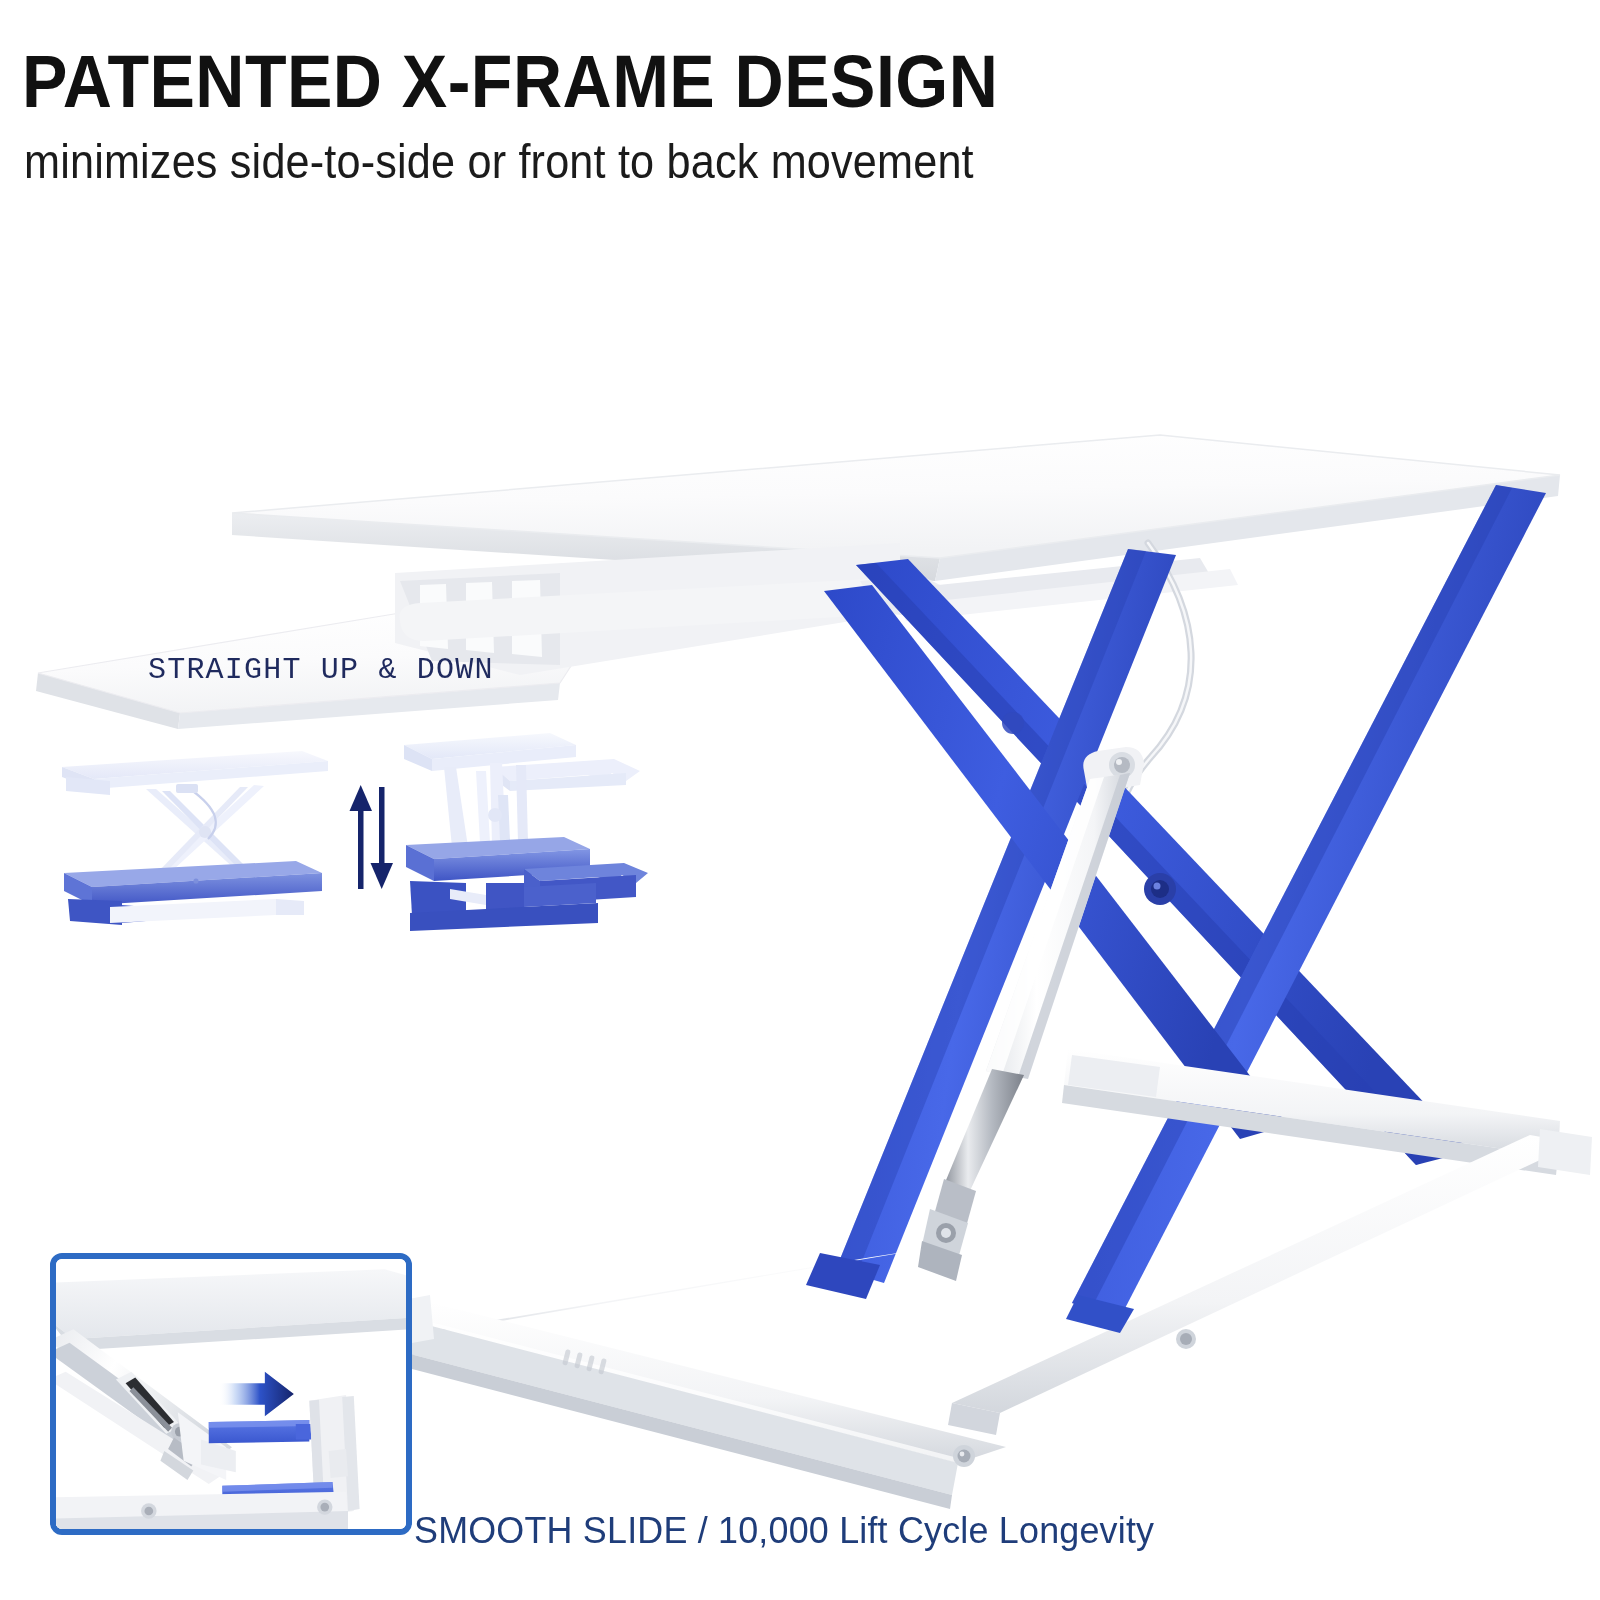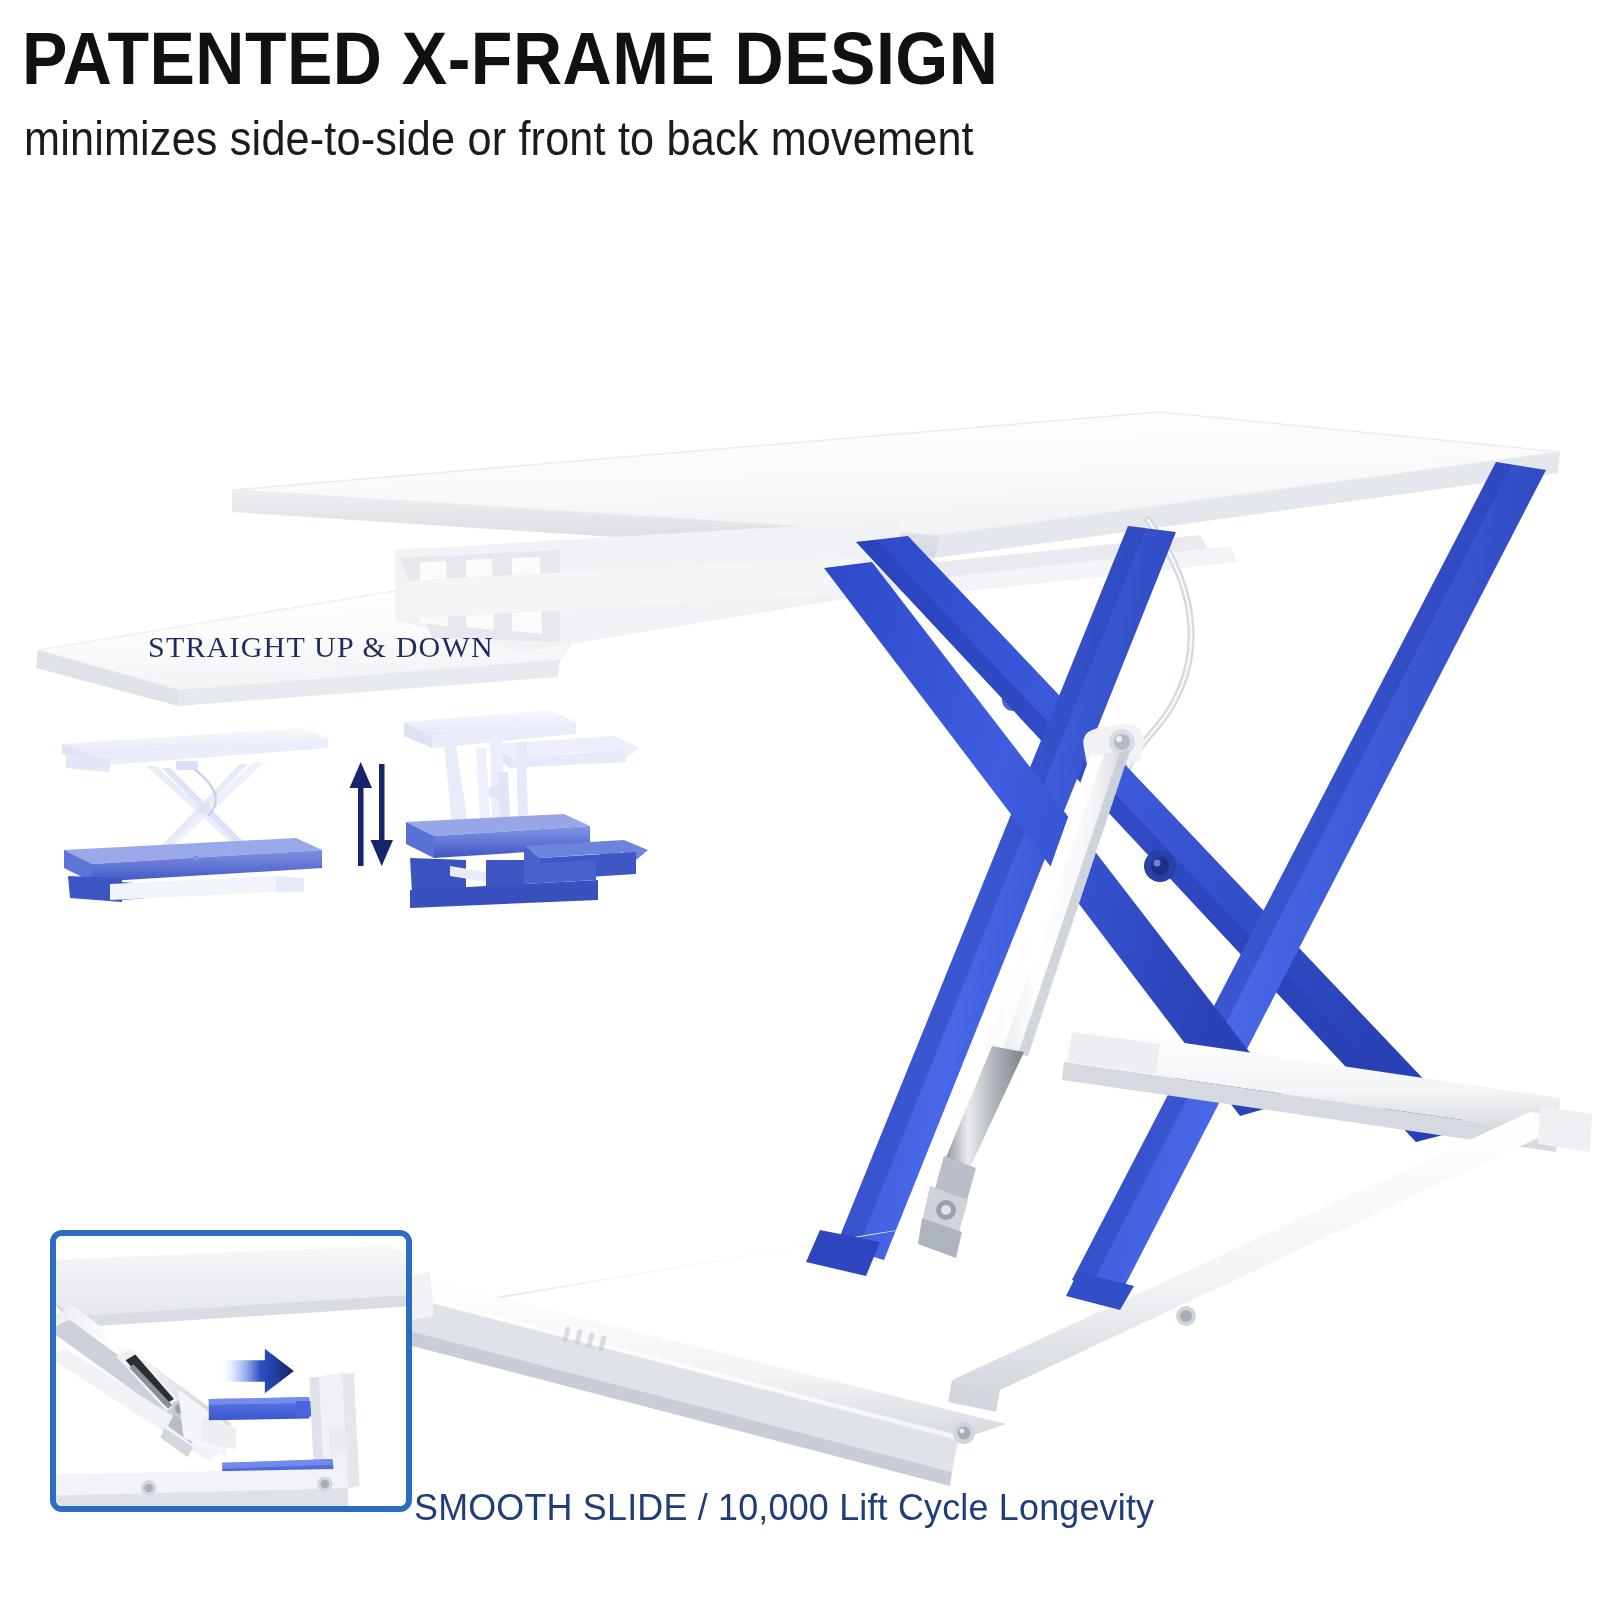--- a/index.html
+++ b/index.html
@@ -1,21 +1,21 @@
 <!DOCTYPE html>
 <html><head>
 <meta charset="utf-8">
 <style>
   html,body{margin:0;padding:0;background:#fff;}
   body{
     width:1600px;height:1600px;position:relative;overflow:hidden;
     font-family:"Liberation Sans","DejaVu Sans",sans-serif;
     background:#ffffff;
   }
-  .stage{position:absolute;inset:0;}
+  .stage{position:absolute;inset:0;margin-top:23px;}
 
   
   #headline{
     position:absolute;left:22px;top:20px;width:1560px;
     font-family:"Liberation Sans Narrow","Liberation Sans",sans-serif;
     font-weight:700;font-size:74px;line-height:78px;letter-spacing:0.5px;
     color:#111111;white-space:nowrap;
     transform:scaleX(0.92);transform-origin:left top;
   }
   #subhead{
@@ -23,21 +23,21 @@
     font-family:"Liberation Sans Narrow","Liberation Sans",sans-serif;
     font-weight:300;font-size:48px;line-height:54px;letter-spacing:0.2px;
     color:#1b1b1b;white-space:nowrap;
     transform:scaleX(0.90);transform-origin:left top;
   }
 
   
   #diagram-block{position:absolute;left:40px;top:610px;width:620px;height:300px;}
   #diagram-caption{
     position:absolute;left:108px;top:20px;
-    font-family:Liberation Serif, serif;
+    font-family:Liberation Mono, monospace;
     font-weight:400;font-size:30px;letter-spacing:1.2px;
     color:#1F2A5E;white-space:nowrap;
   }
   .mini-fig{position:absolute;}
   #mini-left{left:10px;top:96px;width:290px;height:200px;}
   #mini-right{left:350px;top:90px;width:270px;height:210px;}
   #arrows{position:absolute;left:308px;top:148px;width:46px;height:112px;}
 
   
   #product{position:absolute;left:0px;top:190px;width:1600px;height:1120px;}

